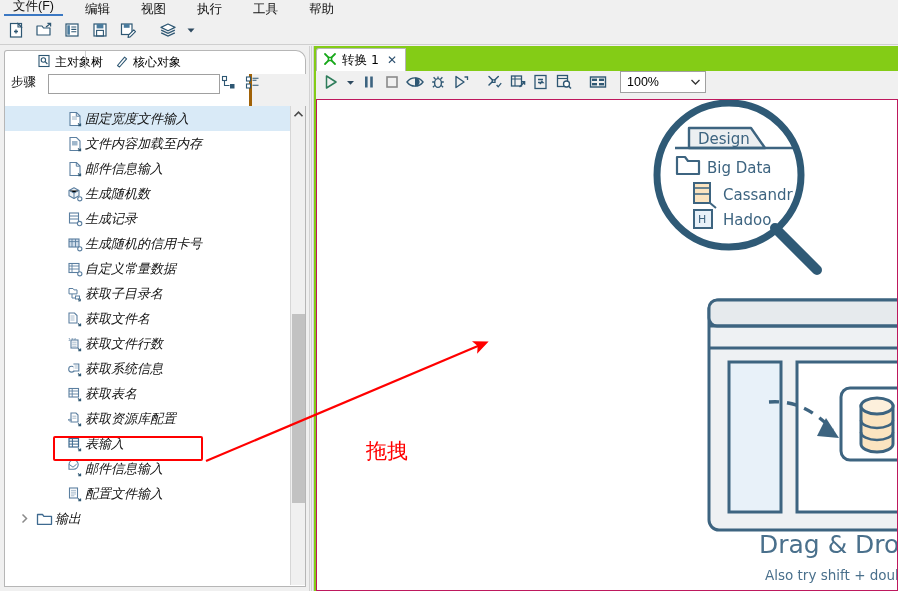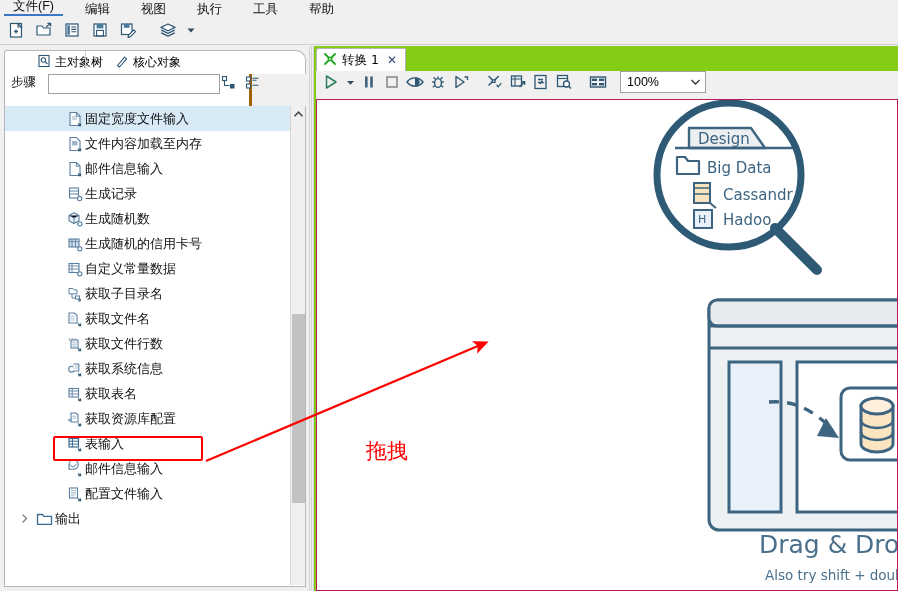--- a/index.html
+++ b/index.html
@@ -78,21 +78,21 @@
   .tree-wrap {
     position:absolute; left:4px; top:60px; width:302px; height:481px;
     background:#fff; border:1px solid #b6b6b6; border-top:none;
     overflow:hidden;
   }
   .tree {
     position:absolute; left:0; top:0; width:287px; height:479px; overflow:hidden;
   }
   .trow {
     position:relative; height:25px; display:flex; align-items:center;
-    padding-left:0px; cursor:pointer; white-space:nowrap;
+    padding-left:0px; cursor:pointer; white-space:nowrap;font-style:italic;
   }
   .trow .expander { width:18px; display:flex; align-items:center; justify-content:center; color:#8a8a8a; font-size:11px;}
   .trow .ticon { width:22px; display:flex; align-items:center; justify-content:center; }
   .trow .tlabel { font-size:13px; color:#111; letter-spacing:0px; }
   .trow.leaf { padding-left:60px; }
   .trow.leaf .ticon { width:20px; }
   .trow.folder { padding-left:10px; }
   .trow.folder .tlabel { font-size:13px; }
   .trow.selected { background:#d9eaf7; }
 
@@ -295,36 +295,36 @@
                 <path d="M3 1.5 h6.5 L13 5 v9.5 H3 Z" fill="#fff" stroke="#5b7fa0" stroke-width="1.1"></path>
                 <path d="M9.3 1.6 v3.6 h3.5" fill="none" stroke="#5b7fa0" stroke-width="1"></path>
                 <path d="M11 12.5 l2.6 2.2 M13.6 12.4 v2.4 h-2.4" fill="none" stroke="#2e5773" stroke-width="1.1"></path>
               </svg>
             </span>
             <span class="tlabel cjk">邮件信息输入</span>
           </div>
           <div class="trow leaf">
             <span class="ticon">
               <svg width="16" height="16" viewBox="0 0 16 16">
+                <path d="M7 1.8 L12 4.4 v5.4 L7 12.4 L2 9.8 V4.4 Z" fill="#eef2f6" stroke="#5b7fa0" stroke-width="1.1" stroke-linejoin="round"></path>
+                <path d="M2 4.4 L7 7 l5 -2.6 M7 7 v5.4" stroke="#5b7fa0" stroke-width="1"></path>
+                <circle cx="12.8" cy="12.8" r="2.1" fill="#fff" stroke="#5b7fa0" stroke-width="1.1"></circle>
+              </svg>
+            </span>
+            <span class="tlabel cjk">生成随机数</span>
+          </div>
+          <div class="trow leaf">
+            <span class="ticon">
+              <svg width="16" height="16" viewBox="0 0 16 16">
                 <rect x="2.5" y="2" width="9" height="10" fill="#fff" stroke="#5b7fa0" stroke-width="1.1"></rect>
                 <path d="M2.5 5 h9 M2.5 8 h9" stroke="#5b7fa0" stroke-width="1"></path>
                 <circle cx="12.6" cy="12.6" r="2.2" fill="#fff" stroke="#5b7fa0" stroke-width="1.1"></circle>
               </svg>
             </span>
             <span class="tlabel cjk">生成记录</span>
-          </div>
-          <div class="trow leaf">
-            <span class="ticon">
-              <svg width="16" height="16" viewBox="0 0 16 16">
-                <path d="M7 1.8 L12 4.4 v5.4 L7 12.4 L2 9.8 V4.4 Z" fill="#eef2f6" stroke="#5b7fa0" stroke-width="1.1" stroke-linejoin="round"></path>
-                <path d="M2 4.4 L7 7 l5 -2.6 M7 7 v5.4" stroke="#5b7fa0" stroke-width="1"></path>
-                <circle cx="12.8" cy="12.8" r="2.1" fill="#fff" stroke="#5b7fa0" stroke-width="1.1"></circle>
-              </svg>
-            </span>
-            <span class="tlabel cjk">生成随机数</span>
           </div>
           <div class="trow leaf">
             <span class="ticon">
               <svg width="16" height="16" viewBox="0 0 16 16">
                 <rect x="2" y="3" width="10" height="8" fill="#cfdcea" stroke="#5b7fa0" stroke-width="1.1"></rect>
                 <path d="M2 5.6 h10 M5 3 v8 M8.5 3 v8" stroke="#5b7fa0" stroke-width=".9"></path>
                 <circle cx="12.8" cy="12.8" r="2.1" fill="#fff" stroke="#5b7fa0" stroke-width="1.1"></circle>
               </svg>
             </span>
             <span class="tlabel cjk">生成随机的信用卡号</span>

